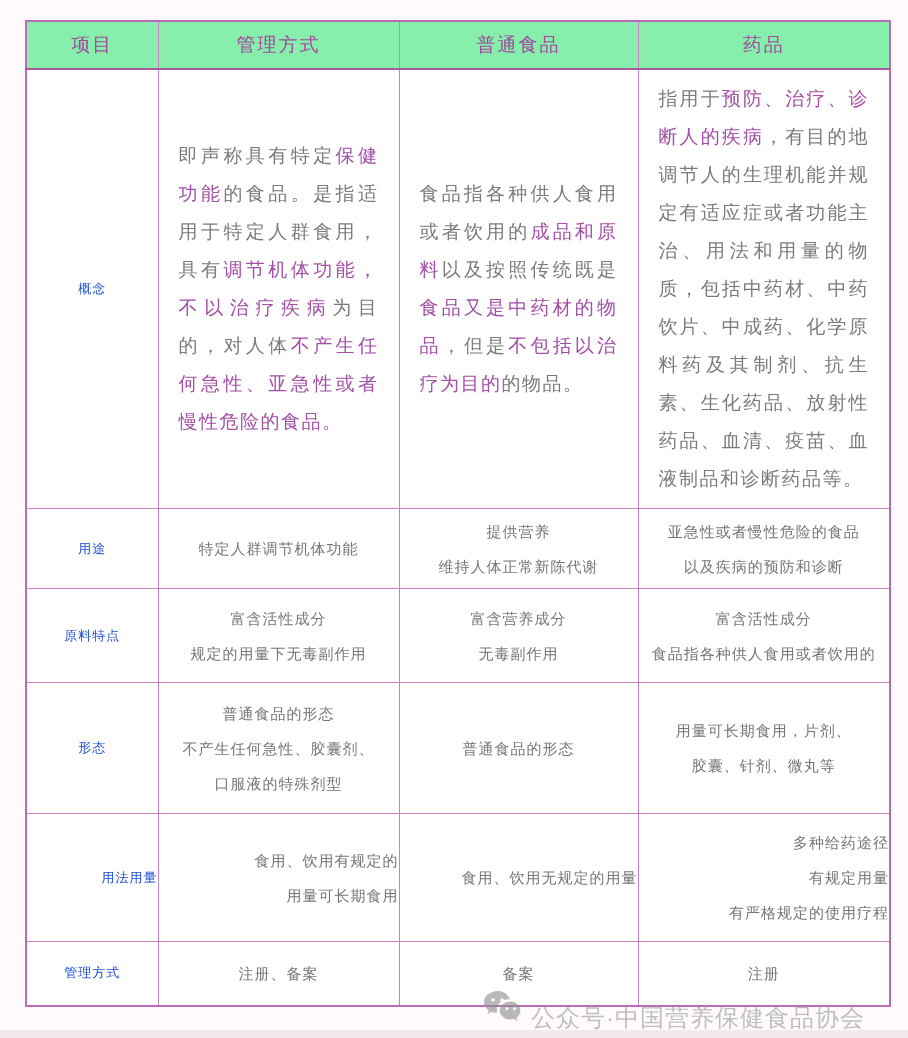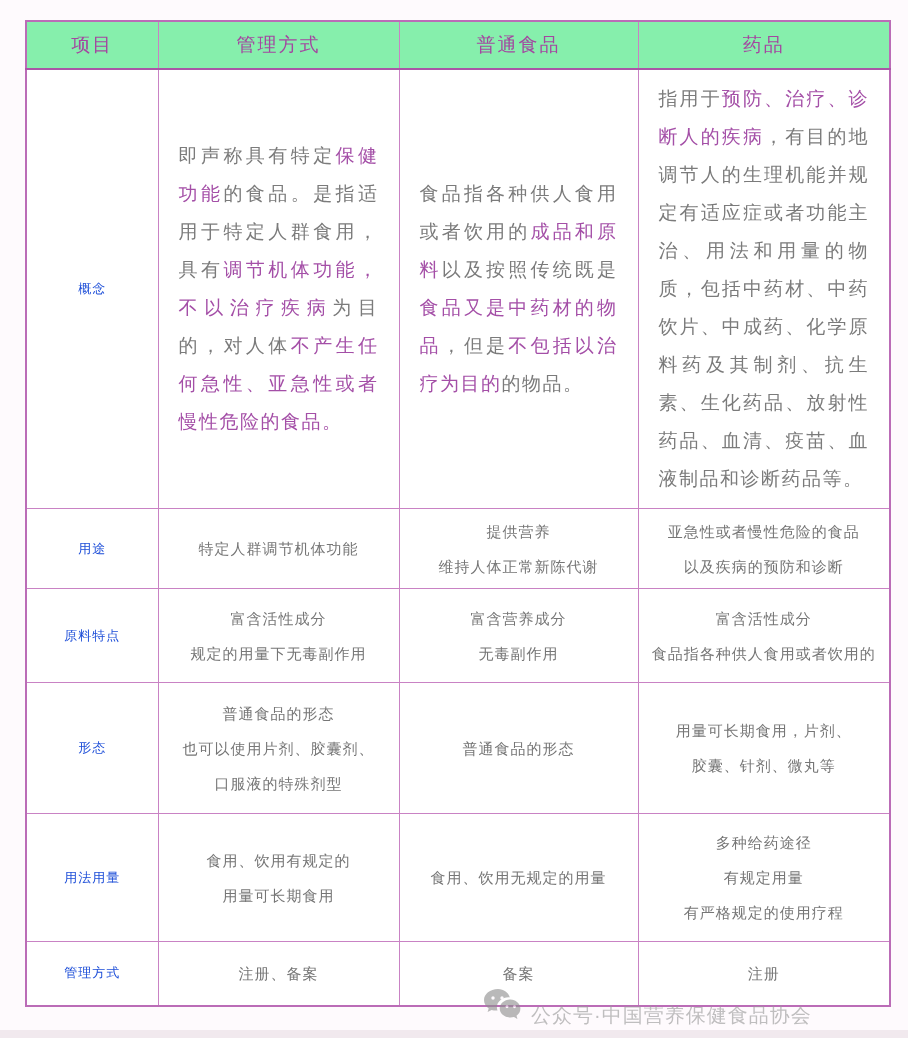--- a/index.html
+++ b/index.html
@@ -25,40 +25,40 @@
   tr.hdr th {
     height:48px; background:#86efac; color:#a347a0;
     font-size:19px; font-weight:normal; letter-spacing:2px;
     border-bottom:2px solid #a957a6;
   }
   tr.r-concept  td { height:365px; }
   tr.r-use      td { height:80px; }
   tr.r-labeling td { height:60px; }
   tr.r-material td { height:94px; }
   tr.r-form     td { height:131px; }
-  tr.r-dosage   td { height:128px; }
+  tr.r-dosage   td { height:128px;text-align:right; }
   tr.r-admin    td { height:64px; }
   td.lbl {
     text-align:center; color:#1d4ed8; font-size:13px; letter-spacing:1px;
   }
   td.rich {
     text-align:justify; color:#7b7b7b; font-size:19px;
     line-height:38px; letter-spacing:1.5px; padding:10px 20px;
   }
   td.rich .hl { color:#a44fa7; }
   td.lines {
     text-align:center; color:#767676; font-size:15px; letter-spacing:1px;
   }
   td.lines div { line-height:35px; }
   .watermark {
     position:absolute; left:483px; top:982px; width:420px;
     display:flex; align-items:center; gap:8px;
     color:#9a9a9a; opacity:0.62; pointer-events:none;
   }
-  .watermark .wm-text { font-size:20px; letter-spacing:1px; white-space:nowrap;margin-top:20px; }
+  .watermark .wm-text { font-size:24px; letter-spacing:1px; white-space:nowrap;margin-top:20px; }
   .wm-icon { width:40px; height:38px; flex:0 0 auto; }
   .bottom-strip {
     position:absolute; left:0; top:1030px; width:908px; height:8px;
     background:#f1e9ee;
   }
 </style>
 </head>
 <body>
 
 <table class="comparison-table">
@@ -107,21 +107,21 @@
         </td>
     <td class="lines">
           <div>富含活性成分</div>
           <div>食品指各种供人食用或者饮用的</div>
         </td>
   </tr>
   <tr class="r-form">
     <td class="lbl">形态</td>
     <td class="lines">
           <div>普通食品的形态</div>
-          <div>也可以使用片剂、胶囊剂、</div>
+          <div>不产生任何急性、胶囊剂、</div>
           <div>口服液的特殊剂型</div>
         </td>
     <td class="lines">
           <div>普通食品的形态</div>
         </td>
     <td class="lines">
           <div>用量可长期食用，片剂、</div>
           <div>胶囊、针剂、微丸等</div>
         </td>
   </tr>

